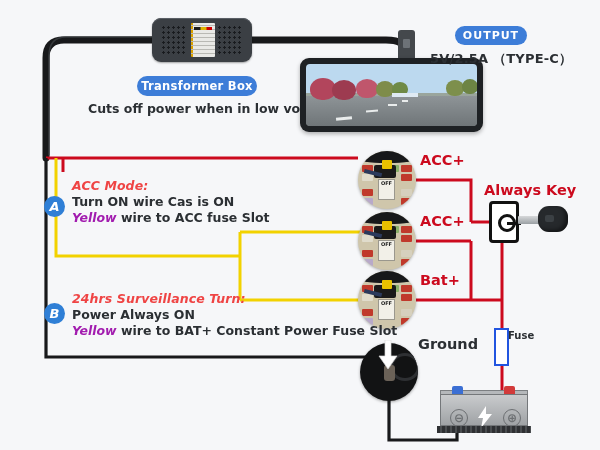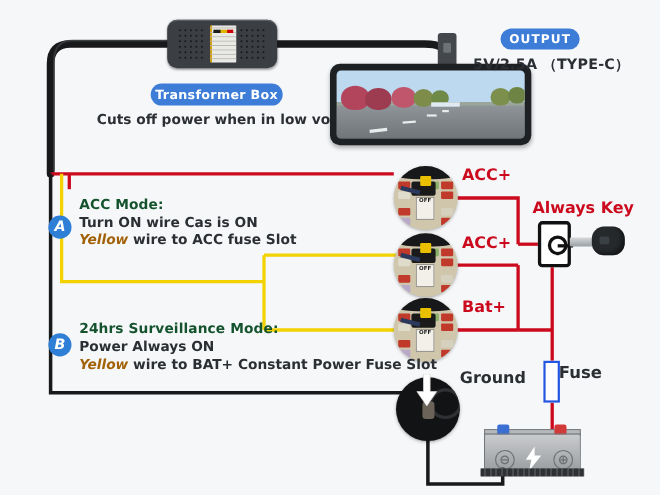--- a/index.html
+++ b/index.html
@@ -40,32 +40,32 @@
     color:#cc0a1e;
     font-weight:bold;
     white-space:nowrap;
   }
   #acc-label-1{left:420px;top:152px;font-size:14.5px;}
   #acc-label-2{left:420px;top:213px;font-size:14.5px;}
   #bat-label{left:420px;top:272px;font-size:14.5px;}
   #engine-key-label{left:484px;top:182px;font-size:14.5px;}
 
   #ground-label{left:418px;top:336px;font-size:14.5px;color:#2b2f33;font-weight:bold;position:absolute;}
-  #fuse-label{left:508px;top:330px;font-size:15px;color:#2b2f33;font-weight:bold;position:absolute;}
+  #fuse-label{left:508px;top:330px;font-size:10px;color:#2b2f33;font-weight:bold;position:absolute;}
 
   .modeblock{position:absolute;white-space:nowrap;}
   #mode-a{left:72px;top:178px;}
   #mode-b{left:72px;top:291px;}
   .mode-title{
-    font-size:12.5px;font-weight:bold;color:#14532d;
+    font-size:12.5px;font-weight:bold;font-style:italic;color:#ef4444;
     letter-spacing:.1px;margin:0 0 1px 0;
   }
   .mode-line{font-size:12.5px;font-weight:bold;color:#2b2f33;margin:0;line-height:16px;}
   .w-red{color:#e01020;font-style:italic;font-weight:bold;}
-  .w-yel{color:#a16207;font-style:italic;font-weight:bold;}
+  .w-yel{color:#a21caf;font-style:italic;font-weight:bold;}
 
   .abadge{
     position:absolute;width:21px;height:21px;border-radius:50%;
     background:#2f7fd6;color:#fff;font-size:13px;font-weight:bold;font-style:italic;
     display:flex;align-items:center;justify-content:center;
   }
   #badge-a{left:44px;top:196px;}
   #badge-b{left:44px;top:303px;}
 
   
@@ -374,18 +374,18 @@
 
   <div class="abadge" id="badge-a">A</div>
   <div class="modeblock" id="mode-a">
     <p class="mode-title">ACC Mode:</p>
     <p class="mode-line">Turn ON wire Cas is ON</p>
     <p class="mode-line"><span class="w-yel">Yellow</span><span> wire to ACC fuse Slot</span></p>
   </div>
 
   <div class="abadge" id="badge-b">B</div>
   <div class="modeblock" id="mode-b">
-    <p class="mode-title">24hrs Surveillance Mode:</p>
+    <p class="mode-title">24hrs Surveillance Turn:</p>
     <p class="mode-line">Power Always ON</p>
     <p class="mode-line"><span class="w-yel">Yellow</span><span> wire to BAT+ Constant Power Fuse Slot</span></p>
   </div>
 
 </div>
 
 </body></html>

